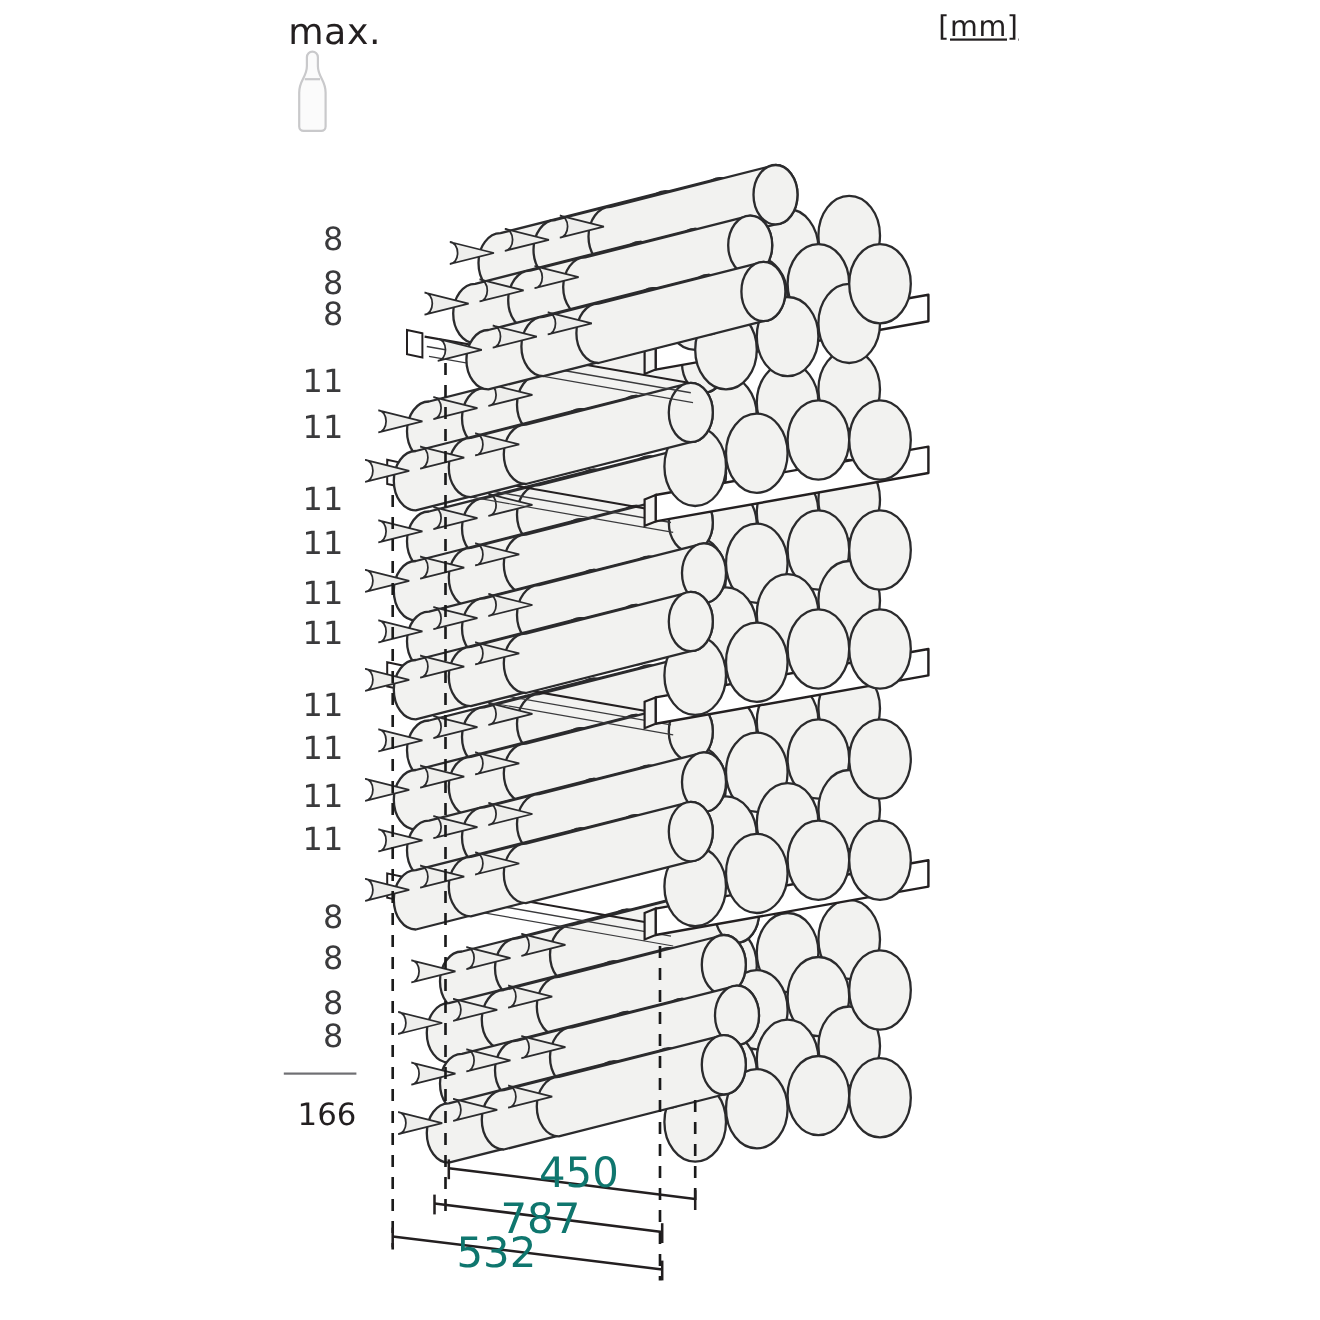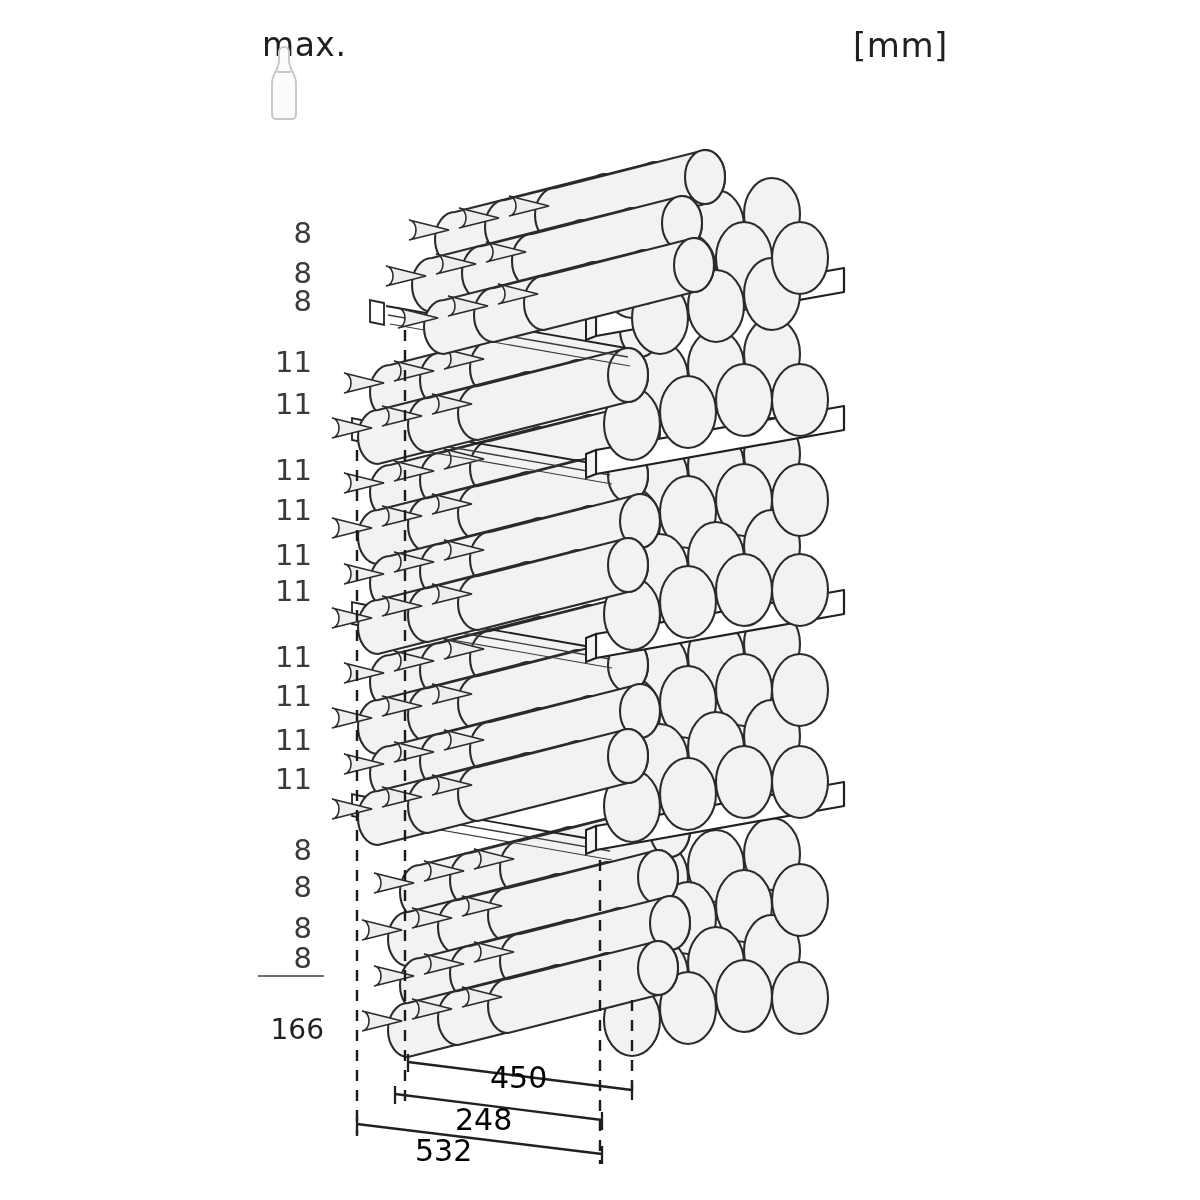--- a/index.html
+++ b/index.html
@@ -1,24 +1,24 @@
 <!DOCTYPE html>
 <html><head>
 <meta charset="utf-8">
 <style>
   html,body{margin:0;padding:0;background:#ffffff;}
   body{width:1200px;height:1200px;overflow:hidden;
        font-family:"DejaVu Sans","Liberation Sans",sans-serif;color:#231f20;}
   #stage{position:relative;width:1200px;height:1200px;}
-  .lbl{position:absolute;white-space:nowrap;line-height:1;margin-top:16px;}
+  .lbl{position:absolute;white-space:nowrap;line-height:1;}
   .max-label{left:262px;top:12px;font-size:33px;letter-spacing:.5px;}
-  .mm-label{left:853px;top:12px;font-size:34px;letter-spacing:.5px;}
+  .mm-label{left:853px;top:12px;font-size:26px;letter-spacing:.5px;text-decoration:underline;}
   .rowcount{font-size:29px;text-align:right;width:60px;color:#3a3a3c;}
   .total{font-size:28px;text-align:right;width:72px;color:#231f20;}
-  .dimtext{font-size:30px;color:#000000;}
+  .dimtext{font-size:38px;color:#0f766e;}
   svg{position:absolute;left:0;top:0;}
   .sep{position:absolute;left:258px;top:975px;width:66px;height:0;
        border-top:2px solid #6f6f73;}
 </style>
 </head>
 <body>
 
 <div id="stage">
 
   <div class="lbl max-label">max.</div>
@@ -270,17 +270,17 @@
       <div class="lbl rowcount" style="left: 252px; top: 898px;">8</div>
       <div class="lbl rowcount" style="left: 252px; top: 928px;">8</div>
     </div>
 
   <div class="sep"></div>
 
   <div class="lbl total" style="left:252px;top:1000px;">166</div>
 
   <div id="dimtexts">
       <div class="lbl dimtext" style="left: 490px; top: 1047px;">450</div>
-      <div class="lbl dimtext" style="left: 455px; top: 1089px;">248</div>
+      <div class="lbl dimtext" style="left: 455px; top: 1089px;">787</div>
       <div class="lbl dimtext" style="left: 415px; top: 1120px;">532</div>
     </div>
 
 </div>
 
 </body></html>

